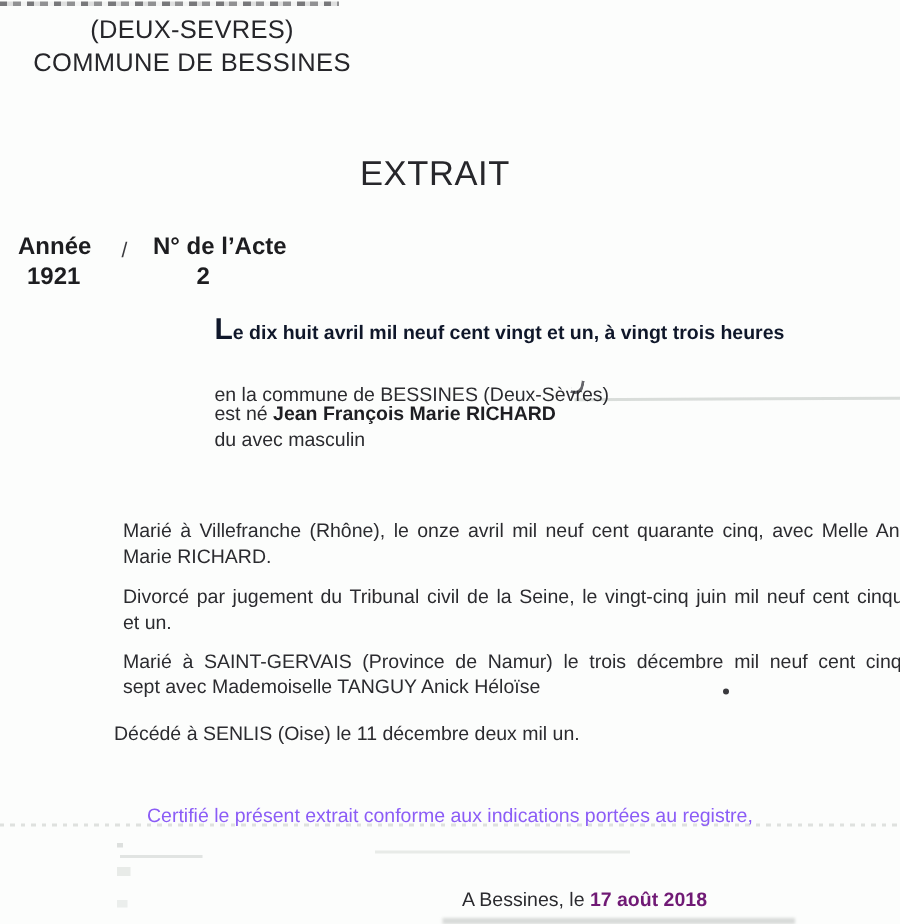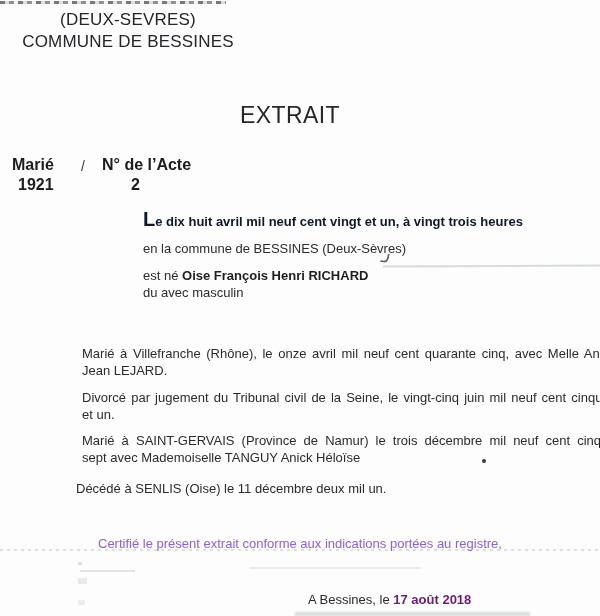--- a/index.html
+++ b/index.html
@@ -85,37 +85,37 @@
 
 <div class="abs commune-block">
   <div>(DEUX-SEVRES)</div>
   <div>COMMUNE DE BESSINES</div>
 </div>
 
 <div class="abs title-block">
   <div>EXTRAIT</div>
 </div>
 
-<span class="abs acte-label" style="left:12px; top:156px;">Marié</span>
+<span class="abs acte-label" style="left:12px; top:156px;">Année</span>
 <span class="abs acte-sep" style="left:81px; top:158px;">/</span>
 <span class="abs acte-label" style="left:102px; top:156px;">N° de l’Acte</span>
 <span class="abs acte-value" style="left:18px; top:176px;">1921</span>
 <span class="abs acte-value" style="left:131px; top:176px;">2</span>
 
 <div class="abs intro-bold">
   <span class="lead-cap">L</span><span>e dix huit avril mil neuf cent vingt et un, à vingt trois heures</span>
 </div>
-<div class="abs intro-reg" style="left:143px; top:241px;">en la commune de BESSINES (Deux-Sèvres)</div>
+<div class="abs intro-reg" style="left:143px; top:255px;">en la commune de BESSINES (Deux-Sèvres)</div>
 <div class="abs intro-reg" style="left:143px; top:268px;">
-  <span>est né </span><span class="bold-name">Oise François Henri RICHARD</span>
+  <span>est né </span><span class="bold-name">Jean François Marie RICHARD</span>
 </div>
 <div class="abs intro-reg" style="left:143px; top:285px;">du avec masculin</div>
 
 <div class="abs mention ws2" style="top:346px;">Marié à Villefranche (Rhône), le onze avril mil neuf cent quarante cinq, avec Melle Anne</div>
-<div class="abs mention" style="top:363px;">Jean LEJARD.</div>
+<div class="abs mention" style="top:363px;">Marie RICHARD.</div>
 <div class="abs mention ws15" style="top:390px;">Divorcé par jugement du Tribunal civil de la Seine, le vingt-cinq juin mil neuf cent cinquante</div>
 <div class="abs mention" style="top:407px;">et un.</div>
 <div class="abs mention ws35" style="top:433px;">Marié à SAINT-GERVAIS (Province de Namur) le trois décembre mil neuf cent cinquante</div>
 <div class="abs mention" style="top:450px;">sept avec Mademoiselle TANGUY Anick Héloïse</div>
 <div class="abs mention" style="left:76px; top:481px;">Décédé à SENLIS (Oise) le 11 décembre deux mil un.</div>
 
 <div class="abs certification">Certifié le présent extrait conforme aux indications portées au registre,</div>
 <div class="abs date-footer">
   <span>A Bessines, le </span><b>17 août 2018</b>
 </div>

